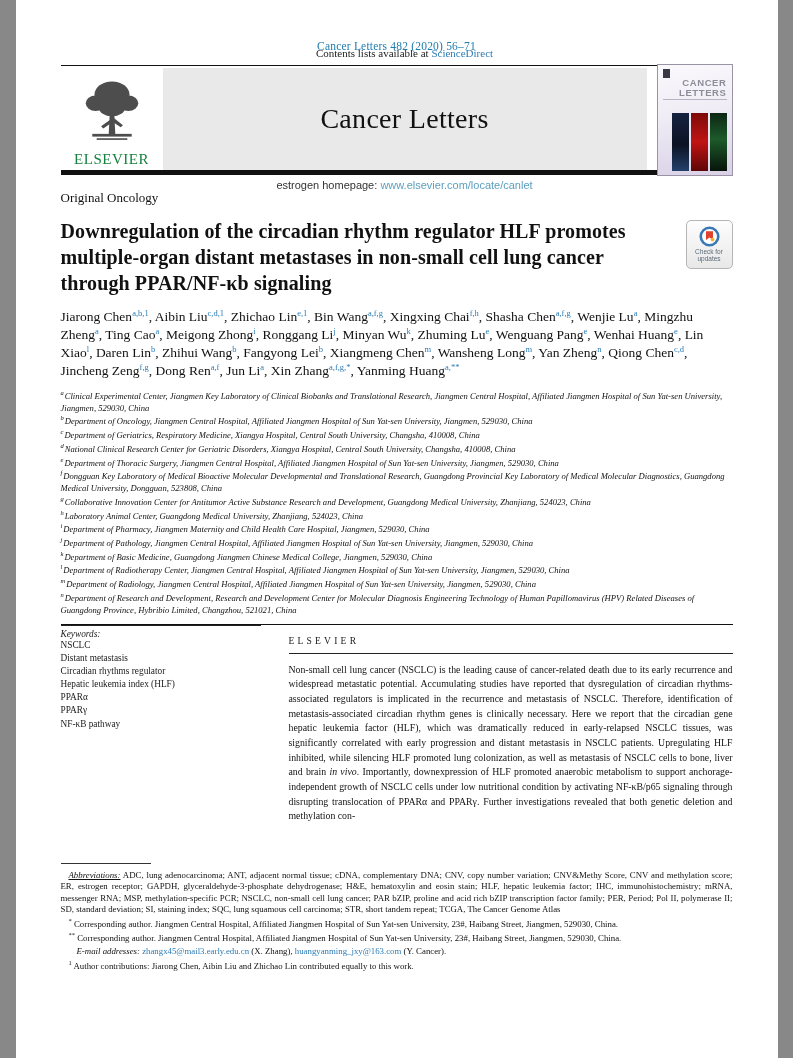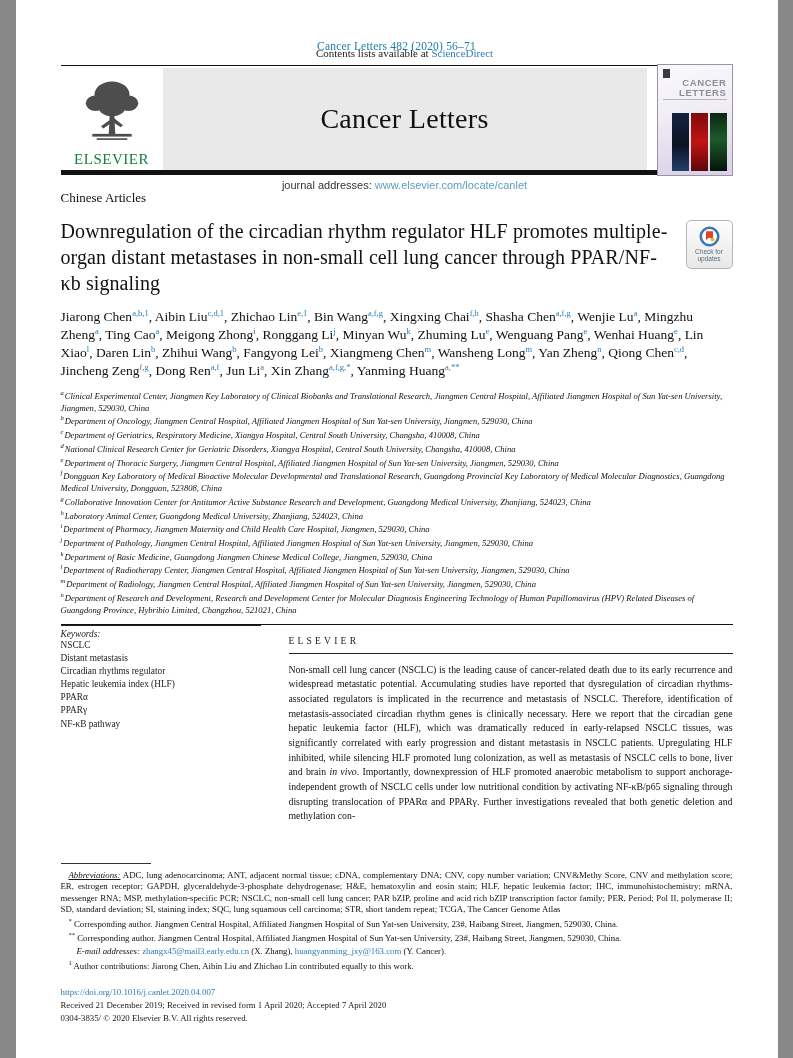--- a/index.html
+++ b/index.html
@@ -30,21 +30,21 @@
   .p1 { background:linear-gradient(180deg,#15233f 0%,#0c1224 55%,#24406b 100%); }
   .p2 { background:linear-gradient(180deg,#7d0a0a 0%,#c01414 50%,#5e0606 100%); }
   .p3 { background:linear-gradient(180deg,#0c2614 0%,#1d5a2a 45%,#06140a 100%); }
   .blackbar { height:4.5px; background:#111; margin-top:0px; }
   
   .section-label { margin-top:15px; font-size:13px; color:#111; }
   .title-wrap { margin-top:12px; }
   .check-badge { float:right; width:47px; height:49px; margin:2px 0 6px 14px; border:1px solid #b5b5b5; border-radius:5px; background:linear-gradient(180deg,#fdfdfd,#e8e8e8); display:flex; flex-direction:column; align-items:center; justify-content:center; cursor:pointer; }
   .check-badge svg { width:21px; height:21px; }
   .check-text { font-family:"Liberation Sans", sans-serif; font-size:6.5px; color:#5a6b7a; text-align:center; line-height:1.15; margin-top:1px; }
-  .article-title { font-size:20px; line-height:1.32; color:#111; font-weight:400; letter-spacing:.1px; }
+  .article-title { font-size:20px; line-height:1.32; color:#111; font-weight:700; letter-spacing:.1px; }
   
   .authors { margin-top:11px; font-size:13.5px; line-height:1.3; color:#111; }
   .authors sup { color:#2d7cb5; font-size:8.5px; }
   
   .affils { margin-top:9px; font-size:8.6px; font-style:italic; line-height:1.38; color:#111; }
   .affil sup { font-size:6.5px; margin-right:1px; }
   
   .thickrule { border:none; border-top:1.6px solid #111; margin-top:7px; }
   .info-section { display:flex; margin-top:0; min-height:212px; }
   .col-left { width:200px; flex-shrink:0; margin-right:28px; }
@@ -93,40 +93,40 @@
       </svg>
       <div class="elsevier-word">ELSEVIER</div>
     </div>
     <div class="gray-box">
       <div class="contents-line">
         <span>Contents lists available at</span>
         <a href="#" class="sd-link">ScienceDirect</a>
       </div>
       <div class="journal-title">Cancer Letters</div>
       <div class="homepage-line">
-        <span>journal addresses:</span>
+        <span>estrogen homepage:</span>
         <a href="#">www.elsevier.com/locate/canlet</a>
       </div>
     </div>
     <div class="cover">
       <div class="cover-logo"></div>
       <div class="cover-title">
         <div>CANCER</div>
         <div>LETTERS</div>
       </div>
       <div class="cover-panels">
         <div class="p p1"></div>
         <div class="p p2"></div>
         <div class="p p3"></div>
       </div>
     </div>
   </div>
   <div class="blackbar"></div>
 
-  <div class="section-label">Chinese Articles</div>
+  <div class="section-label">Original Oncology</div>
 
   <div class="title-wrap">
     <div class="check-badge">
       <svg viewBox="0 0 24 24">
         <circle cx="12" cy="12" r="10" fill="#ffffff" stroke="#3a77b5" stroke-width="3"></circle>
         <path d="M8 6 h8 v10 l-4 -3 l-4 3 z" fill="#e0432d"></path>
         <circle cx="15.5" cy="15.5" r="2.2" fill="#f4b233"></circle>
       </svg>
       <div class="check-text">
         <div>Check for</div>
@@ -182,19 +182,14 @@
 
   <div class="footnotes">
     <hr class="fn-sep">
     <p class="abbrev fn-indent"><span class="lbl">Abbreviations:</span> <span>ADC, lung adenocarcinoma; ANT, adjacent normal tissue; cDNA, complementary DNA; CNV, copy number variation; CNV&amp;Methy Score, CNV and methylation score; ER, estrogen receptor; GAPDH, glyceraldehyde-3-phosphate dehydrogenase; H&amp;E, hematoxylin and eosin stain; HLF, hepatic leukemia factor; IHC, immunohistochemistry; mRNA, messenger RNA; MSP, methylation-specific PCR; NSCLC, non-small cell lung cancer; PAR bZIP, proline and acid rich bZIP transcription factor family; PER, Period; Pol II, polymerase II; SD, standard deviation; SI, staining index; SQC, lung squamous cell carcinoma; STR, short tandem repeat; TCGA, The Cancer Genome Atlas</span></p>
     <p class="fn-line"><sup>*</sup><span> Corresponding author. Jiangmen Central Hospital, Affiliated Jiangmen Hospital of Sun Yat-sen University, 23#, Haibang Street, Jiangmen, 529030, China.</span></p>
     <p class="fn-line"><sup>**</sup><span> Corresponding author. Jiangmen Central Hospital, Affiliated Jiangmen Hospital of Sun Yat-sen University, 23#, Haibang Street, Jiangmen, 529030, China.</span></p>
     <p class="email-line"><span class="lbl">E-mail addresses:</span> <a href="#" class="link">zhangx45@mail3.early.edu.cn</a><span> (X. Zhang), </span><a href="#" class="link">huangyanming_jxy@163.com</a><span> (Y. Cancer).</span></p>
     <p class="fn-line"><sup>1</sup><span> Author contributions: Jiarong Chen, Aibin Liu and Zhichao Lin contributed equally to this work.</span></p>
   </div>
 
-  <div class="footer-block">
-    <div><a href="#" class="doi link">https://doi.org/10.1016/j.canlet.2020.04.007</a></div>
-    <div>Received 21 December 2019; Received in revised form 1 April 2020; Accepted 7 April 2020</div>
-    <div>0304-3835/ © 2020 Elsevier B.V. All rights reserved.</div>
-  </div>
 
 </div>
 
 </body></html>

